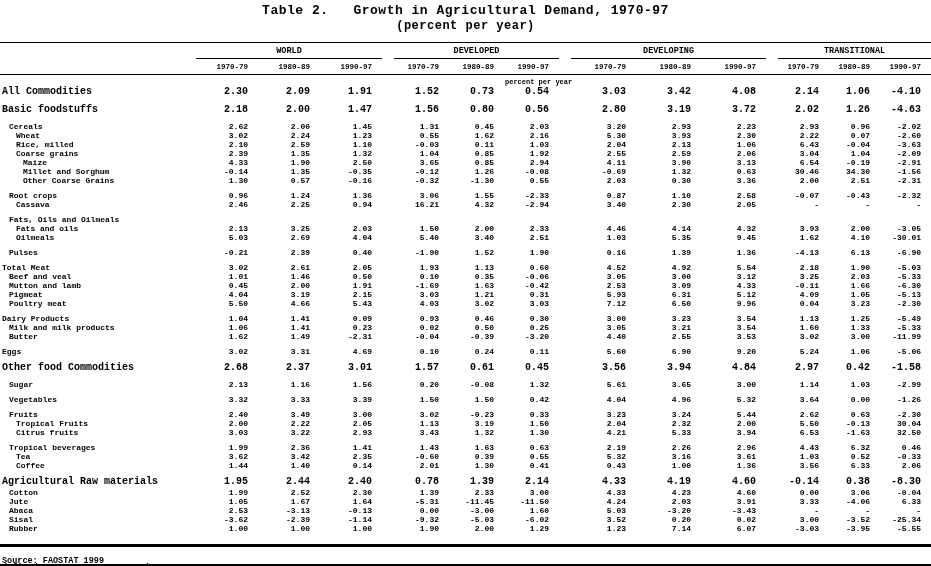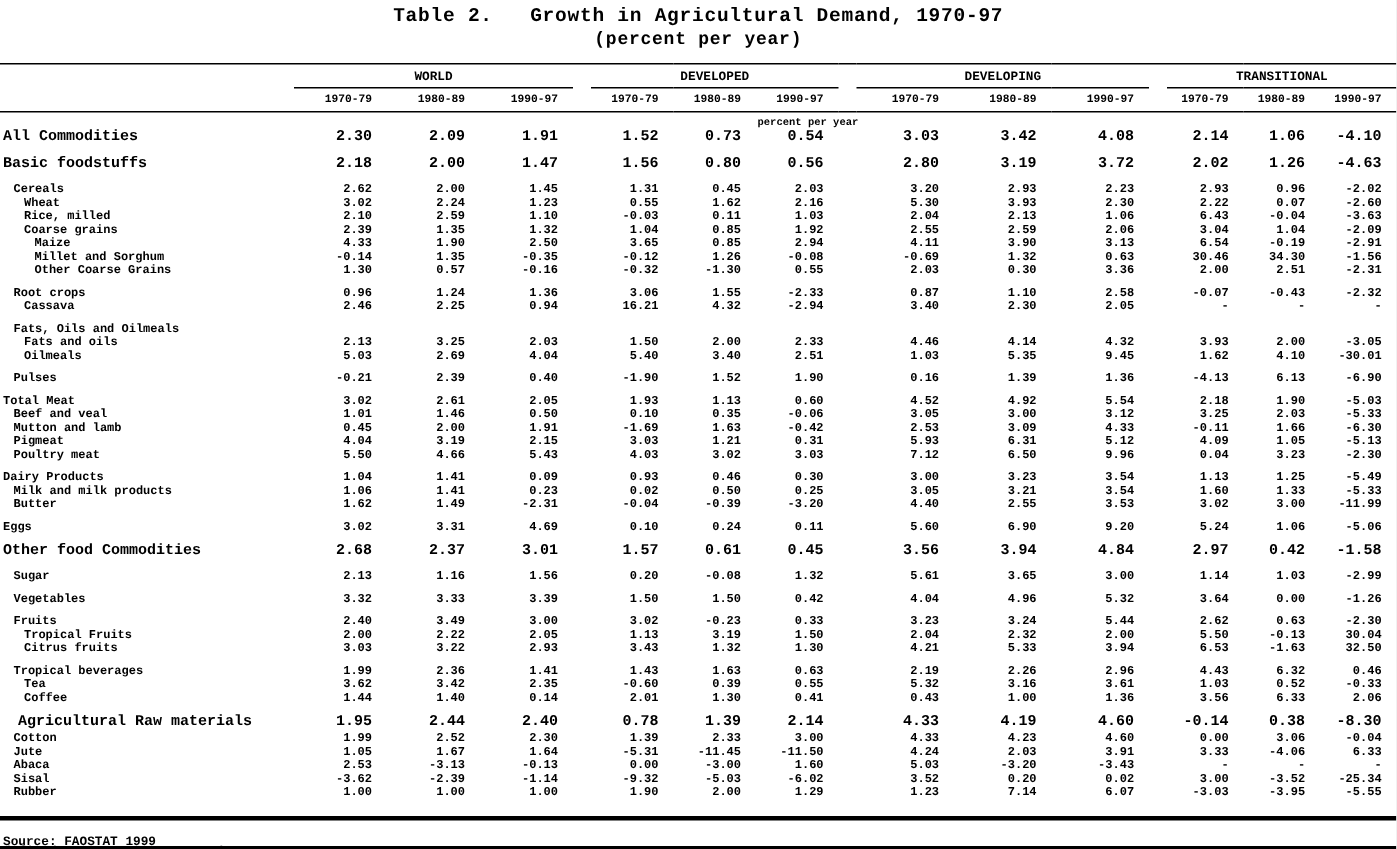--- a/index.html
+++ b/index.html
@@ -727,21 +727,21 @@
           <td class="num">1.36</td>
           <td></td>
           <td class="num">3.56</td>
           <td class="num">6.33</td>
           <td class="num">2.06</td>
         </tr>
         <tr class="spacer">
           <td colspan="16"></td>
         </tr>
         <tr class="major">
-          <td style="padding-left: 12px;">Agricultural Raw materials</td>
+          <td style="padding-left: 2px;">Agricultural Raw materials</td>
           <td class="num">1.95</td>
           <td class="num">2.44</td>
           <td class="num">2.40</td>
           <td></td>
           <td class="num">0.78</td>
           <td class="num">1.39</td>
           <td class="num">2.14</td>
           <td></td>
           <td class="num">4.33</td>
           <td class="num">4.19</td>

